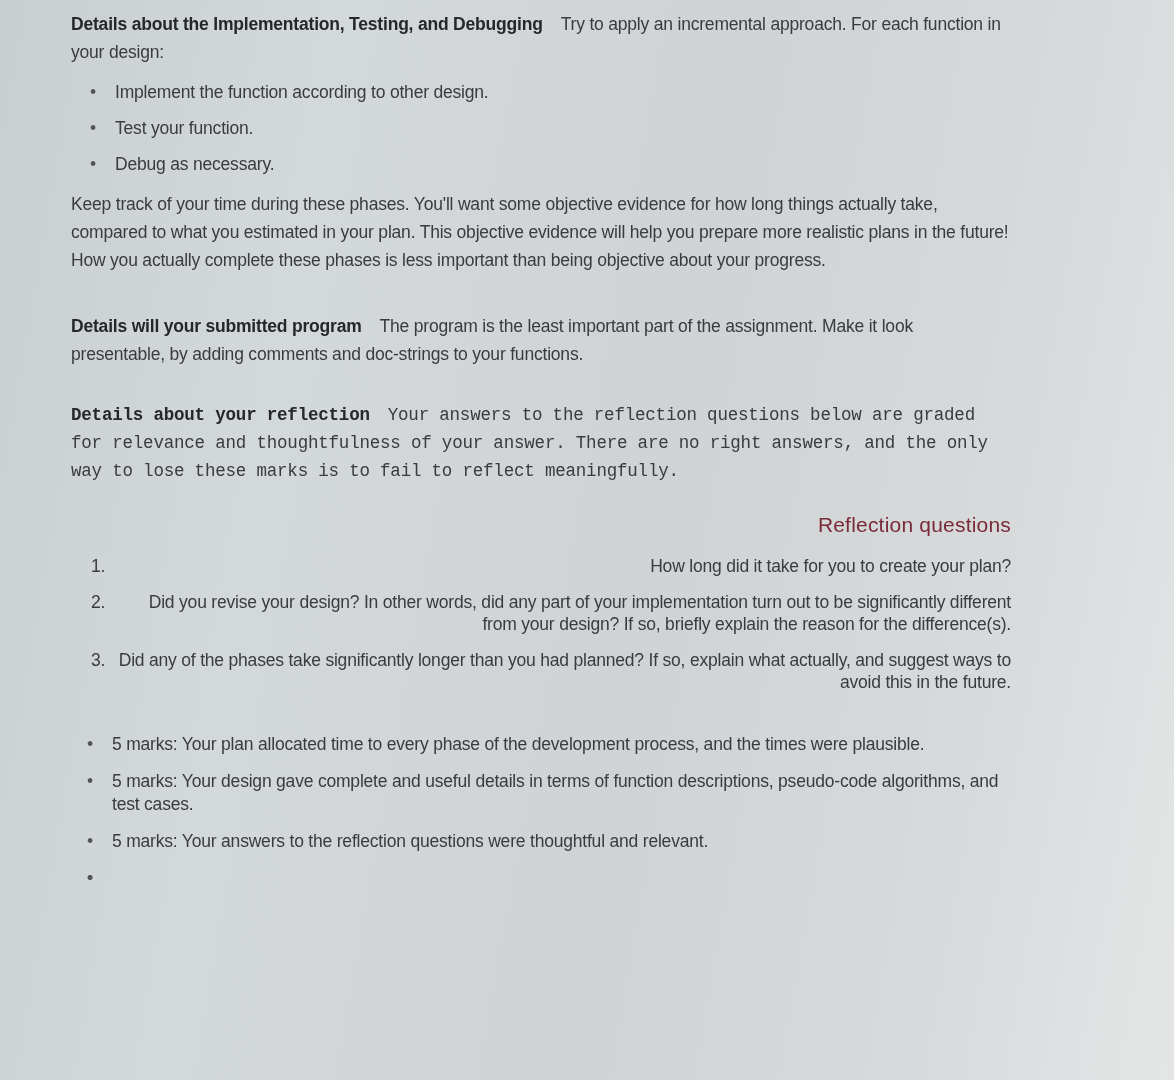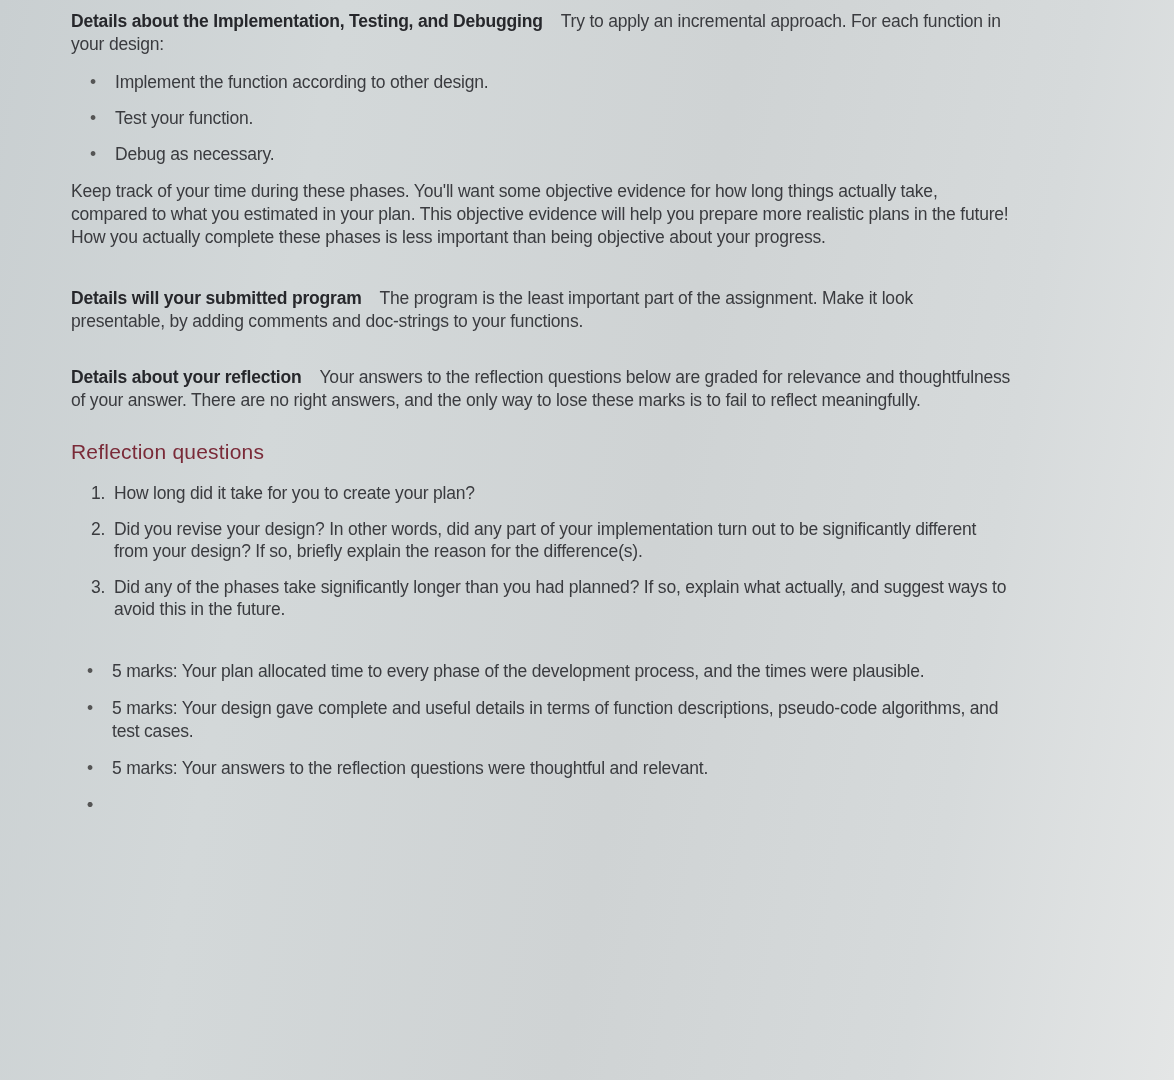--- a/index.html
+++ b/index.html
@@ -7,21 +7,21 @@
     width: 1174px; height: 1080px; overflow: hidden;
     background: linear-gradient(100deg, #c9cfd1 0%, #d3d8d9 25%, #cfd3d4 55%, #d6dadb 80%, #e4e6e6 100%);
     font-family: "Liberation Sans", sans-serif;
     color: #2e2f33;
     position: relative;
   }
   .page {
     position: absolute; left: 71px; top: 10px; width: 940px;
   }
   .para {
-    font-size: 17.5px; line-height: 23px; letter-spacing: -0.2px;
+    font-size: 17.5px; line-height: 28px; letter-spacing: -0.2px;
     color: #3a3b3f; margin: 0;
   }
   .para b {
     font-weight: bold; color: #26272b; margin-right: 18px;
   }
   ul.bullets {
     list-style: none; margin: 0; padding: 0;
   }
   ul.bullets li {
     position: relative; font-size: 17.5px; line-height: 23px;
@@ -60,27 +60,27 @@
     </ul>
     <p class="para" style="margin-top:14px;">Keep track of your time during these phases. You'll want some objective evidence for how long things actually take, compared to what you estimated in your plan. This objective evidence will help you prepare more realistic plans in the future! How you actually complete these phases is less important than being objective about your progress.</p>
   </section>
 
   <section style="margin-top:38px;">
     <p class="para">
       <b>Details will your submitted program</b><span>The program is the least important part of the assignment. Make it look presentable, by adding comments and doc-strings to your functions.</span>
     </p>
   </section>
 
-  <section style="margin-top:33px;">
+  <section style="margin-top:33px;font-family:Liberation Mono, monospace;">
     <p class="para">
       <b>Details about your reflection</b><span>Your answers to the reflection questions below are graded for relevance and thoughtfulness of your answer. There are no right answers, and the only way to lose these marks is to fail to reflect meaningfully.</span>
     </p>
   </section>
 
-  <section style="margin-top:28px;">
+  <section style="margin-top:28px;text-align:right;">
     <h2 class="section">Reflection questions</h2>
     <ol class="questions" style="margin-top:18px;">
       <li style="margin-bottom:14px;"><span class="num">1.</span><span>How long did it take for you to create your plan?</span></li>
       <li style="margin-bottom:14px;"><span class="num">2.</span><span>Did you revise your design? In other words, did any part of your implementation turn out to be significantly different from your design? If so, briefly explain the reason for the difference(s).</span></li>
       <li><span class="num">3.</span><span>Did any of the phases take significantly longer than you had planned? If so, explain what actually, and suggest ways to avoid this in the future.</span></li>
     </ol>
   </section>
 
   <section style="margin-top:40px;">
     <ul class="bullets" style="margin-left:41px; margin-top:20px;">

